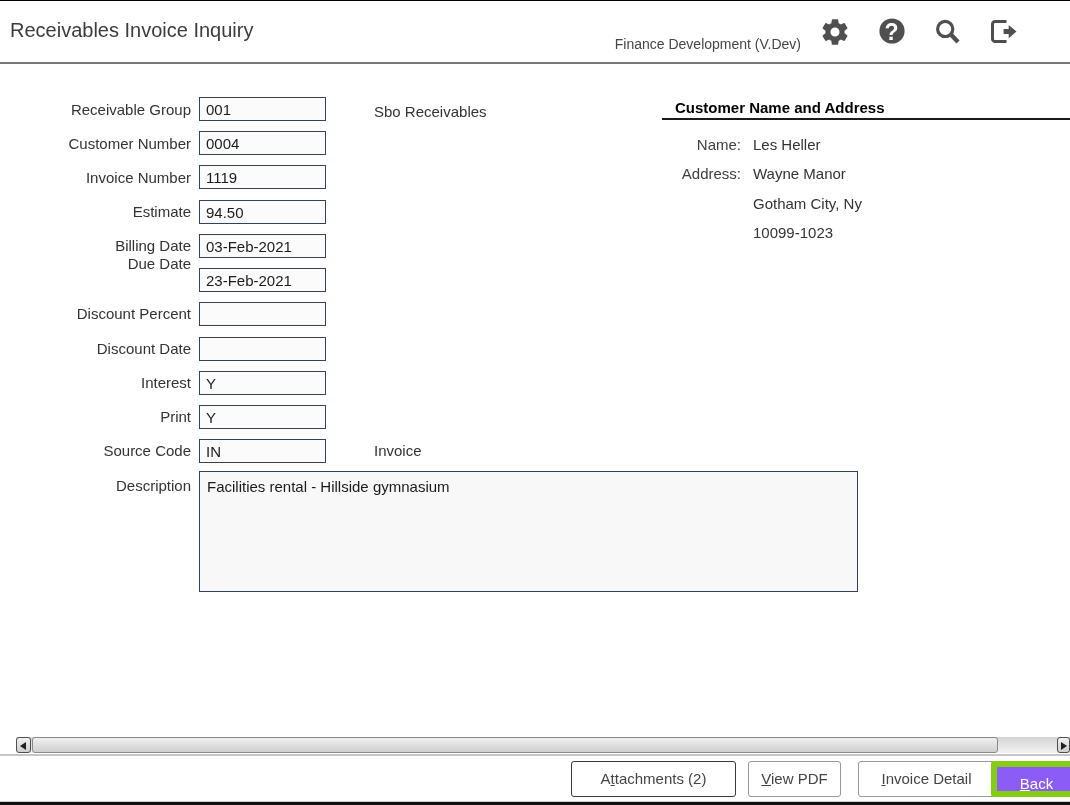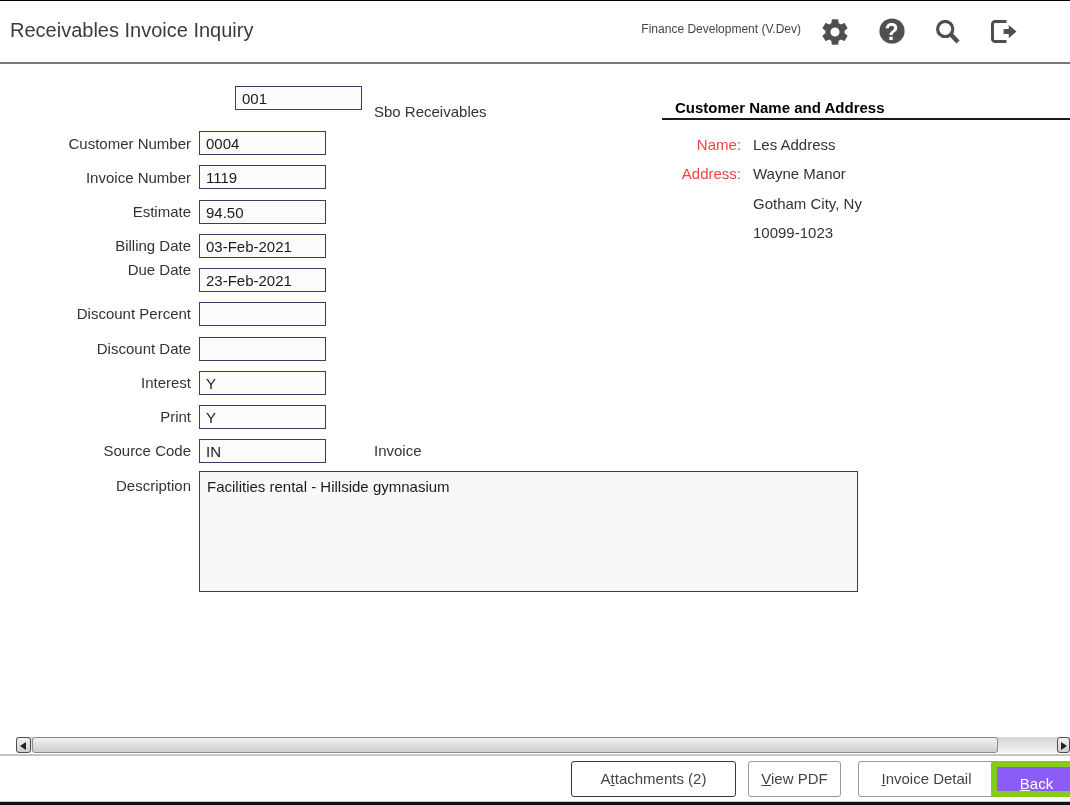--- a/index.html
+++ b/index.html
@@ -3,34 +3,34 @@
 <meta charset="utf-8">
 <style>
   * { margin:0; padding:0; box-sizing:border-box; }
   html,body { width:1070px; height:805px; background:#fff; overflow:hidden;
     font-family:"Liberation Sans", sans-serif; }
   .abs { position:absolute; }
   #page { position:relative; width:1070px; height:805px;padding-left:32px; }
 
   #topline { left:0; top:0; width:1070px; height:1px; background:#000; }
   #title { left:10px; top:19px; font-size:20px; color:#3c3c3c; }
-  #envname { left:0; top:22px; width:801px; text-align:right; font-size:12px; color:#464646; }
+  #envname { left:0; top:36px; width:801px; text-align:right; font-size:14px; color:#464646; }
   #hdrline { left:0; top:62px; width:1070px; height:2px; background:#787878; }
 
   .lbl { font-size:15px; color:#333; width:191px; text-align:right; height:20px; line-height:20px; }
   .inp { left:199px; width:127px; height:24px; border:1px solid #32425c; background:#fbfbfb;
          font-size:15px; color:#1b1b1b; line-height:22px; padding-left:6px; }
   .side { left:374px; font-size:15px; color:#333; height:20px; line-height:20px; }
 
   #desc-box { left:199px; top:471px; width:659px; height:121px; border:1px solid #32425c;
               background:#f8f8f8; font-size:15px; color:#1b1b1b; padding:6px 0 0 7px; }
 
   #cna-head { left:675px; top:99px; font-size:15px; font-weight:bold; color:#000; }
   #cna-line { left:662px; top:118px; width:408px; height:2px; background:#1a1a1a; }
-  .rlbl { font-size:15px; color:#ef4444; width:741px; text-align:right; height:20px; line-height:20px; }
+  .rlbl { font-size:15px; color:#404040; width:741px; text-align:right; height:20px; line-height:20px; }
   .rval { left:753px; font-size:15px; color:#333; height:20px; line-height:20px; }
 
   
   #sb { left:16px; top:737px; width:1054px; height:16px; background:linear-gradient(#d4d4d4,#f2f2f2); }
   #sb-lbtn { left:16px; top:737px; width:15px; height:16px; border:1px solid #4e4e4e;
              border-radius:3px; background:linear-gradient(#f2f2f2,#cfcfcf); }
   #sb-thumb { left:32px; top:737px; width:966px; height:16px; border:1px solid #8a8a8a;
               border-radius:3px; background:linear-gradient(#f0f0f0,#cfcfcf); }
   #sb-rbtn { left:1057px; top:737px; width:13px; height:16px; border:1px solid #4e4e4e;
              border-radius:3px; background:linear-gradient(#f2f2f2,#cfcfcf); }
@@ -64,36 +64,37 @@
   <svg class="abs" id="ic-search" width="28" height="30" viewBox="0 0 28 30" style="left:934px;top:17px">
     <circle cx="11.2" cy="11.9" r="7.6" fill="none" stroke="#4f4f4f" stroke-width="3.2"></circle>
     <line x1="16.9" y1="17.6" x2="24" y2="25.1" stroke="#4f4f4f" stroke-width="4.4"></line>
   </svg>
   <svg class="abs" id="ic-logout" width="26" height="23" viewBox="0 0 26 23" style="left:991px;top:20px">
     <path fill="none" stroke="#4f4f4f" stroke-width="3" d="M15.5 1.5 H4 a2.5 2.5 0 0 0 -2.5 2.5 v15 a2.5 2.5 0 0 0 2.5 2.5 H15.5"></path>
     <path fill="#4f4f4f" d="M12.6 9.1h5.1V5l7.8 6.6-7.8 6.6v-4.1h-5.1z"></path>
   </svg>
   <div class="abs" id="hdrline"></div>
 
-  <input class="abs inp" style="top: 86px; margin-left: 36px;" value="001" readonly="">
+  <div class="abs lbl" style="left:0;top:100px">Receivable Group</div>
+  <input class="abs inp" style="top: 97px;" value="001" readonly="">
   <div class="abs side" style="top:102px">Sbo Receivables</div>
 
   <div class="abs lbl" style="left:0;top:134px">Customer Number</div>
   <input class="abs inp" style="top: 131px;" value="0004" readonly="">
 
   <div class="abs lbl" style="left:0;top:168px">Invoice Number</div>
   <input class="abs inp" style="top: 165px;" value="1119" readonly="">
 
   <div class="abs lbl" style="left:0;top:202px">Estimate</div>
   <input class="abs inp" style="top: 200px;" value="94.50" readonly="">
 
   <div class="abs lbl" style="left:0;top:236px">Billing Date</div>
   <input class="abs inp" style="top: 234px;" value="03-Feb-2021" readonly="">
 
-  <div class="abs lbl" style="left:0;top:260px">Due Date</div>
+  <div class="abs lbl" style="left:0;top:254px">Due Date</div>
   <input class="abs inp" style="top: 268px;" value="23-Feb-2021" readonly="">
 
   <div class="abs lbl" style="left:0;top:304px">Discount Percent</div>
   <input class="abs inp" style="top: 302px;" value="" readonly="">
 
   <div class="abs lbl" style="left:0;top:339px">Discount Date</div>
   <input class="abs inp" style="top: 337px;" value="" readonly="">
 
   <div class="abs lbl" style="left:0;top:373px">Interest</div>
   <input class="abs inp" style="top: 371px;" value="Y" readonly="">
@@ -104,21 +105,21 @@
   <div class="abs lbl" style="left:0;top:441px">Source Code</div>
   <input class="abs inp" style="top: 439px;" value="IN" readonly="">
   <div class="abs side" style="top:441px">Invoice</div>
 
   <div class="abs lbl" style="left:0;top:476px">Description</div>
   <div class="abs" id="desc-box">Facilities rental - Hillside gymnasium</div>
 
   <div class="abs" id="cna-head">Customer Name and Address</div>
   <div class="abs" id="cna-line"></div>
   <div class="abs rlbl" style="left:0;top:135px">Name:</div>
-  <div class="abs rval" style="top:135px">Les Address</div>
+  <div class="abs rval" style="top:135px">Les Heller</div>
   <div class="abs rlbl" style="left:0;top:164px">Address:</div>
   <div class="abs rval" style="top:164px">Wayne Manor</div>
   <div class="abs rval" style="top:194px">Gotham City, Ny</div>
   <div class="abs rval" style="top:223px">10099-1023</div>
 
   <div class="abs" id="sb"></div>
   <div class="abs" id="sb-lbtn">
       <div class="sb-arr" style="left:3px;border-top:4px solid transparent;border-bottom:4px solid transparent;border-right:6px solid #222"></div>
     </div>
   <div class="abs" id="sb-thumb"></div>

